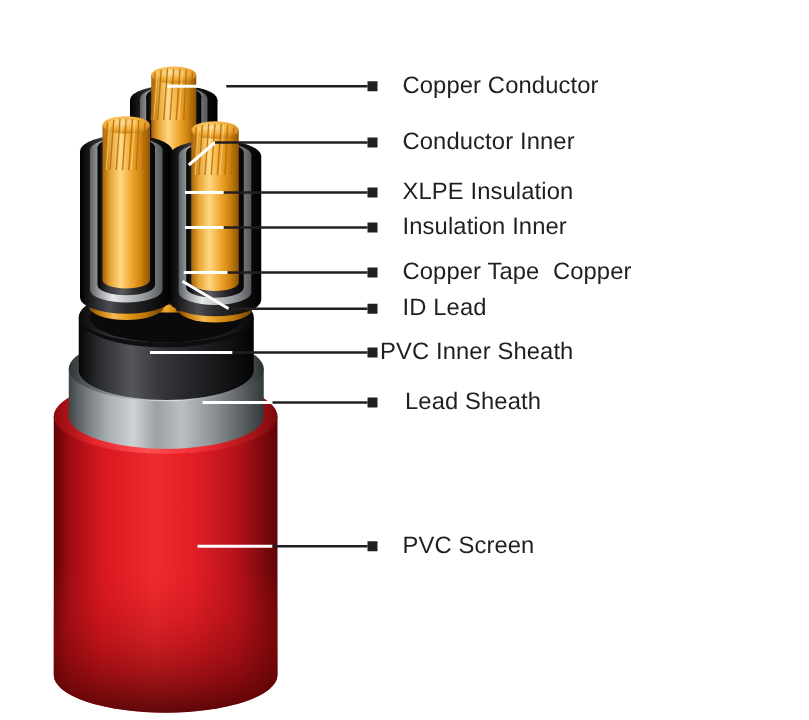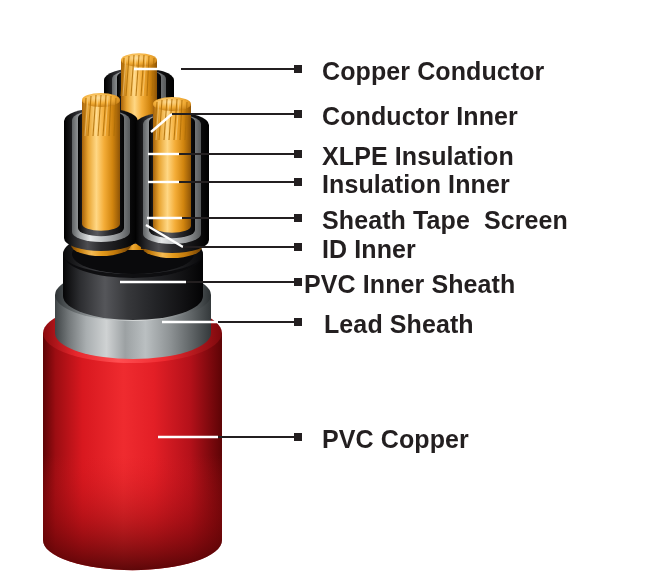--- a/index.html
+++ b/index.html
@@ -18,22 +18,22 @@
   #diagram-svg {
     position: absolute;
     left: 0;
     top: 0;
     width: 647px;
     height: 576px;
   }
   .callout-label {
     position: absolute;
     font-family: "Liberation Sans", sans-serif;
-    font-size: 25px;
-    font-weight: 700;
+    font-size: 19px;
+    font-weight: 400;
     color: #231f20;
     white-space: pre;
     letter-spacing: 0.1px;
     line-height: 1;
   }
 </style>
 </head>
 <body>
 
 <div id="stage">
@@ -330,20 +330,20 @@
         <rect x="294" y="318" width="8" height="8" fill="#231f20"></rect>
         <rect x="294" y="433" width="8" height="8" fill="#231f20"></rect>
       </g>
   </svg>
 
   <div id="label-layer">
       <div class="callout-label" style="left: 322px; top: 59px;">Copper Conductor</div>
       <div class="callout-label" style="left: 322px; top: 104px;">Conductor Inner</div>
       <div class="callout-label" style="left: 322px; top: 144px;">XLPE Insulation</div>
       <div class="callout-label" style="left: 322px; top: 172px;">Insulation Inner</div>
-      <div class="callout-label" style="left: 322px; top: 208px;">Sheath Tape  Screen</div>
-      <div class="callout-label" style="left: 322px; top: 237px;">ID Inner</div>
+      <div class="callout-label" style="left: 322px; top: 208px;">Copper Tape  Copper</div>
+      <div class="callout-label" style="left: 322px; top: 237px;">ID Lead</div>
       <div class="callout-label" style="left: 304px; top: 272px;">PVC Inner Sheath</div>
       <div class="callout-label" style="left: 324px; top: 312px;">Lead Sheath</div>
-      <div class="callout-label" style="left: 322px; top: 427px;">PVC Copper</div>
+      <div class="callout-label" style="left: 322px; top: 427px;">PVC Screen</div>
     </div>
 
 </div>
 
 </body></html>

